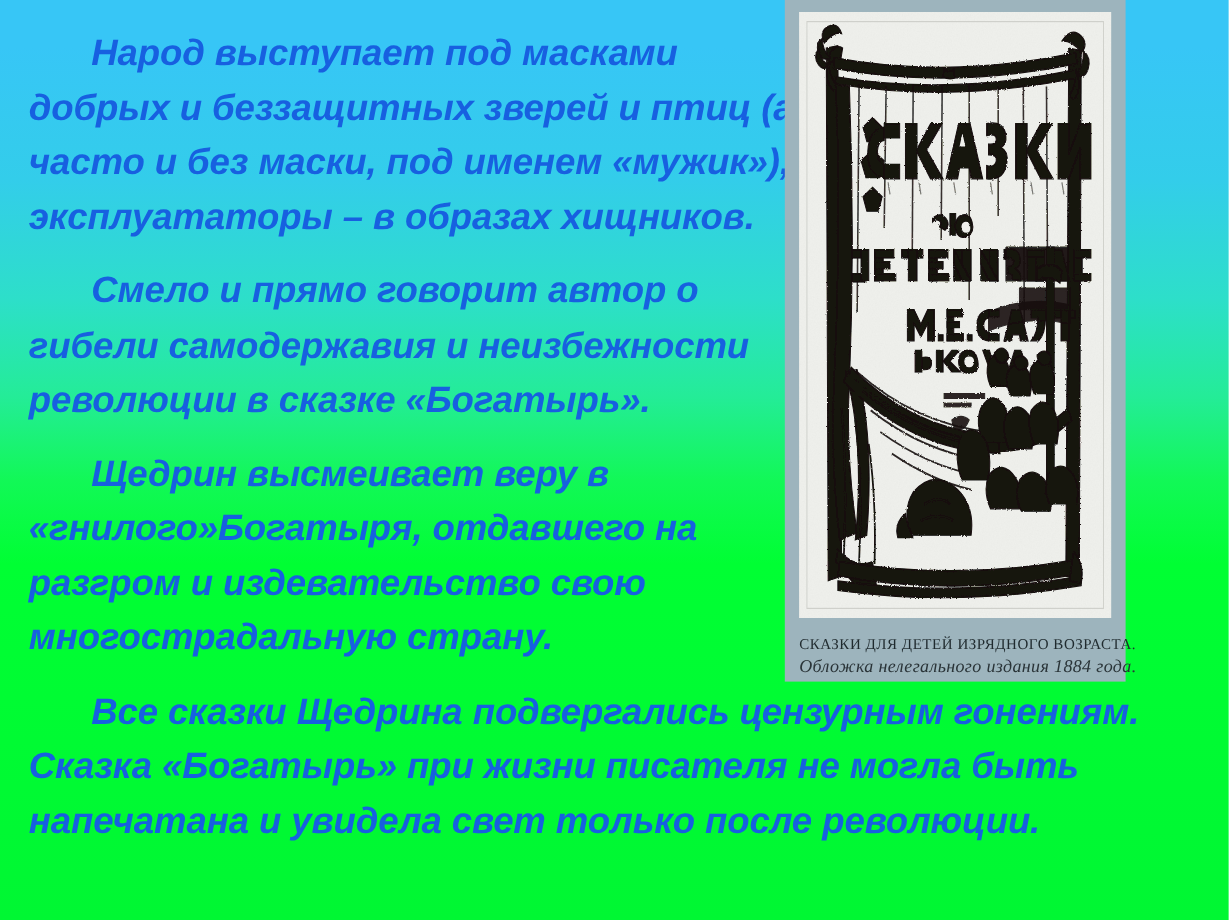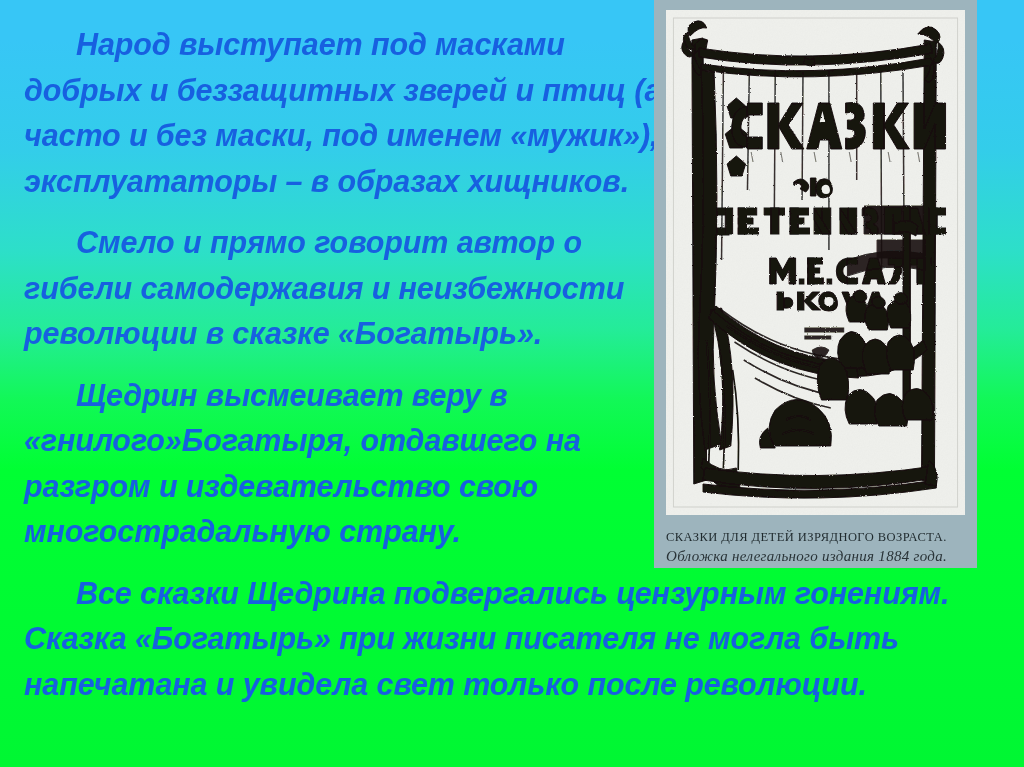--- a/index.html
+++ b/index.html
@@ -48,21 +48,21 @@
     -webkit-font-smoothing:antialiased;
   }
   .para.wide{
     width:1024px;
   }
 
   
   #picture-block{
     position:absolute;
     left:654px;top:0px;
-    width:323px;height:568px;
+    width:284px;height:568px;
     background:#9db4bd;
     box-sizing:border-box;
     padding:10px 12px 0 12px;
     z-index:5;
   }
   #cover{
     position:relative;
     width:100%;height:505px;
     background:#eff0ec;
     overflow:hidden;

